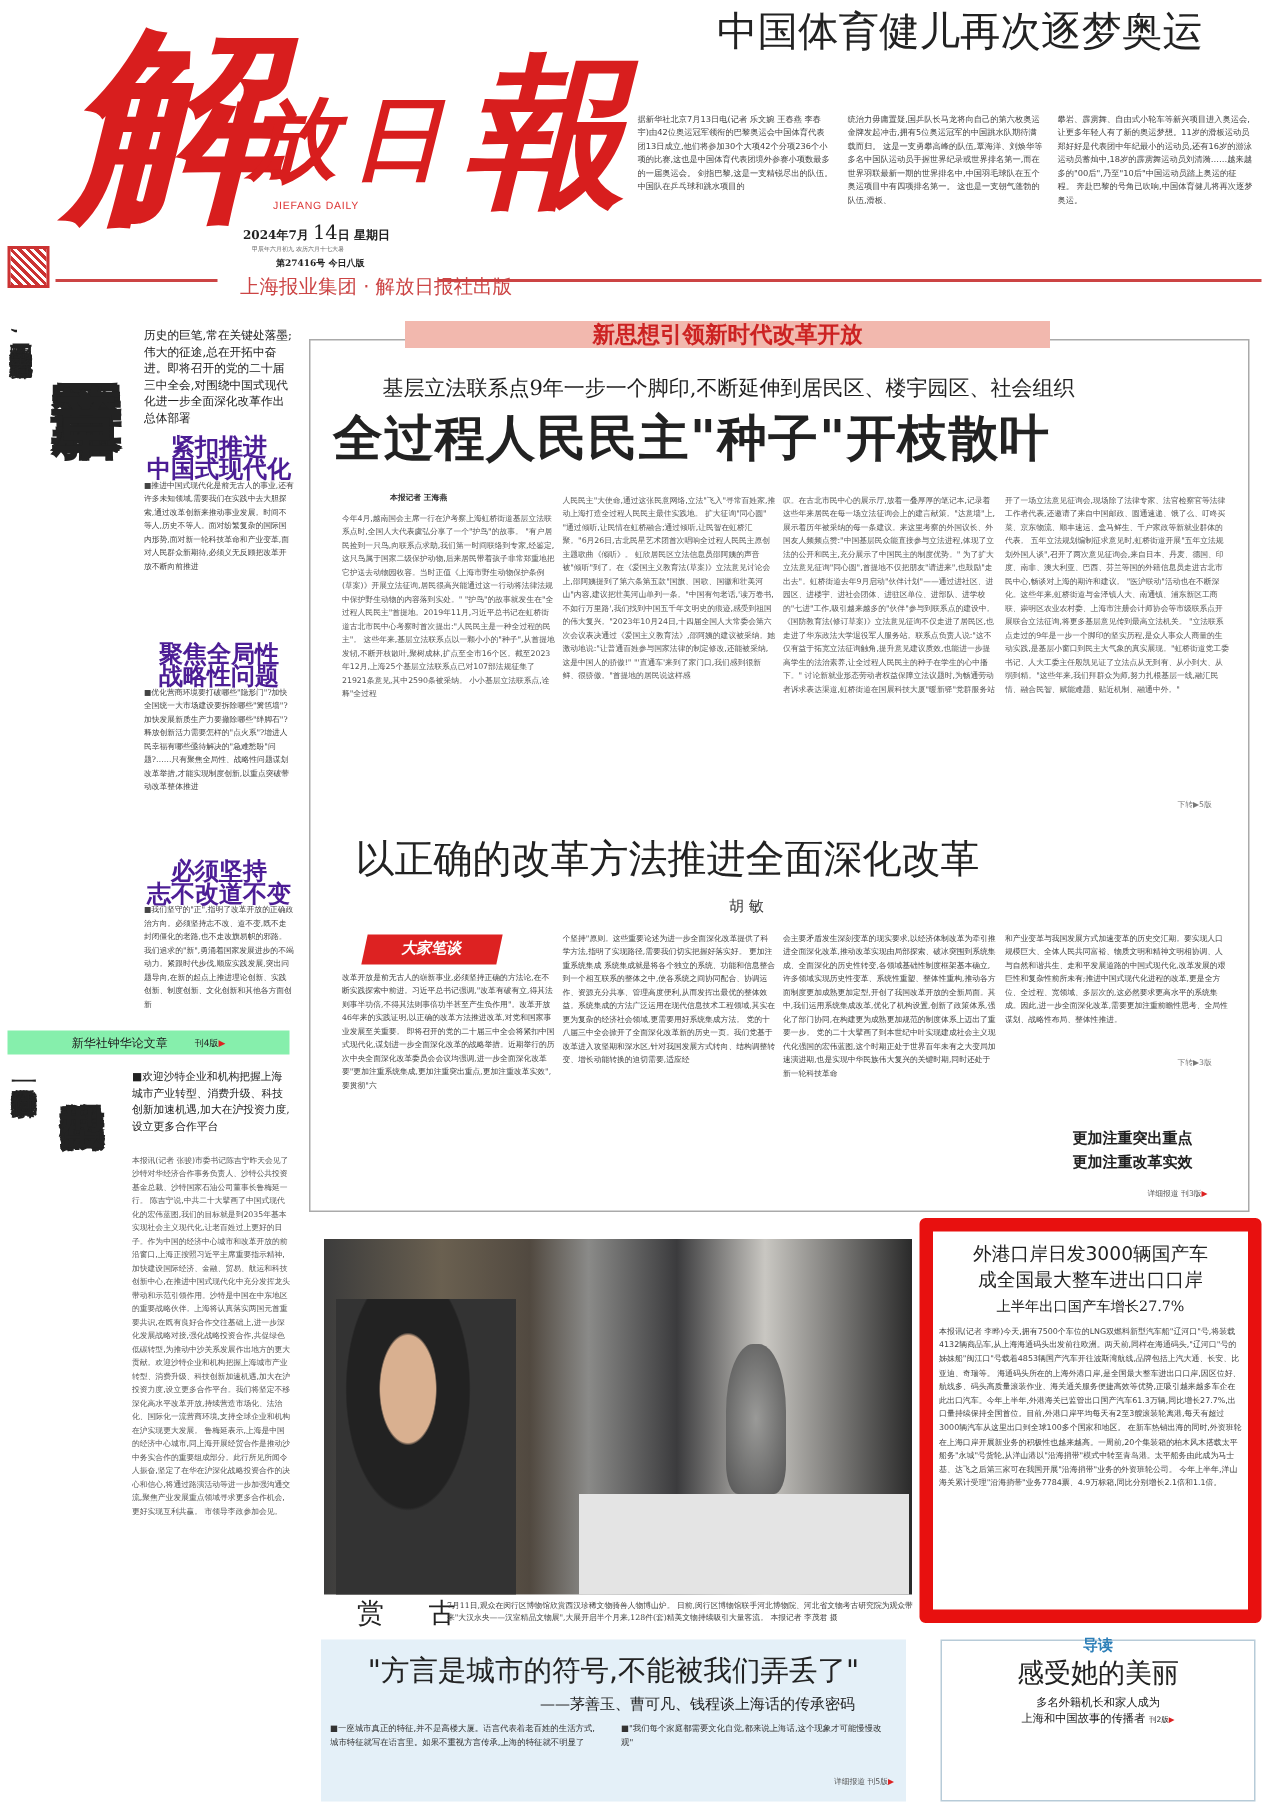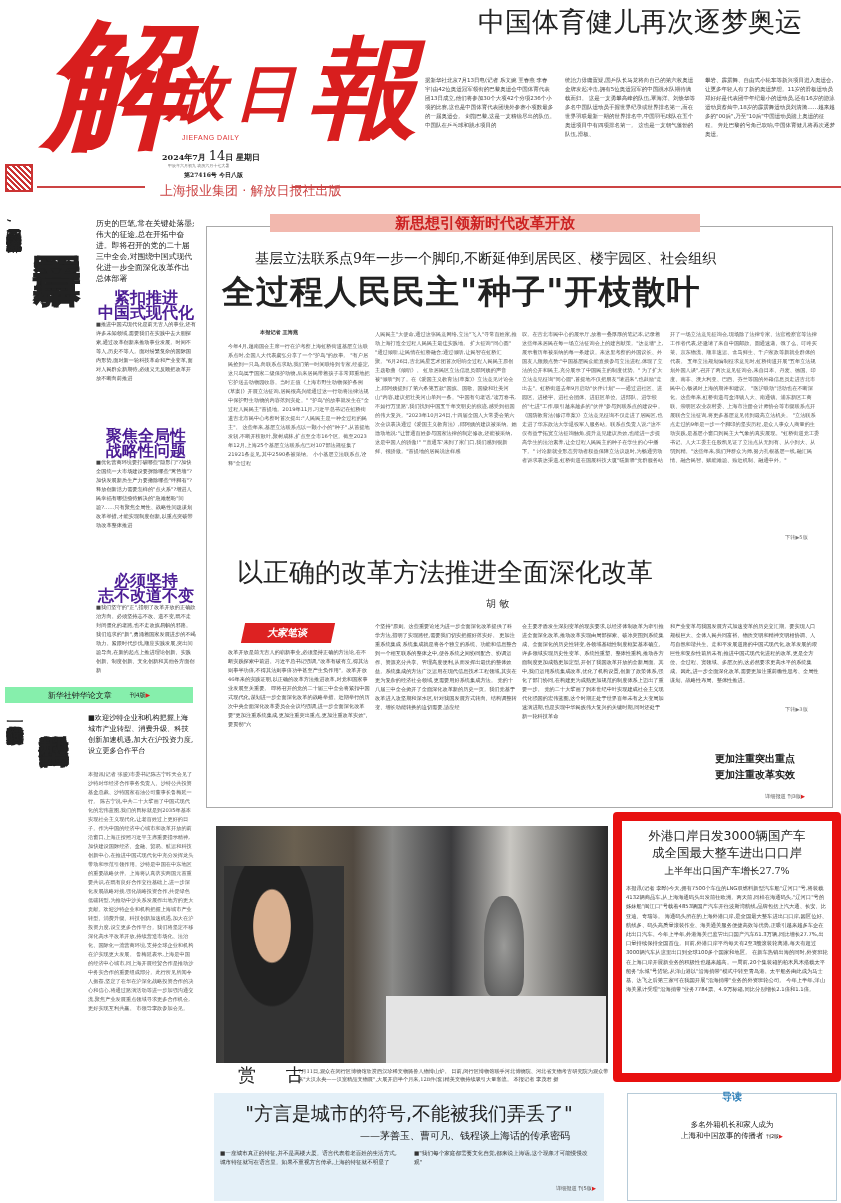--- a/index.html
+++ b/index.html
@@ -149,18 +149,19 @@
   <div style="display:flex;gap:14px;padding:0 6px;">
     <div class="col-text" style="width:180px;color:#333;font-size:5.6px;line-height:9px;">■一座城市真正的特征,并不是高楼大厦。语言代表着老百姓的生活方式,城市特征就写在语言里。如果不重视方言传承,上海的特征就不明显了</div>
     <div class="col-text" style="width:180px;color:#333;font-size:5.6px;line-height:9px;">■"我们每个家庭都需要文化自觉,都来说上海话,这个现象才可能慢慢改观"</div>
   </div>
   <div class="col-text" style="position:absolute;right:8px;bottom:8px;"><span>详细报道 刊5版</span><span class="arrow">▶</span></div>
 </div>
 
 <div class="abs bottom-right">
   <div style="color:#2d7fb8;font-family:'DejaVu Sans',sans-serif;font-weight:bold;font-size:10px;text-align:center;margin-top:-4px;">导读</div>
   <div style="font-size:18px;line-height:23px;text-align:center;">
+    <div>感受她的美丽</div>
   </div>
-  <div style="font-family:'DejaVu Sans',sans-serif;font-size:7.5px;line-height:11px;text-align:center;margin-top:15px;">
+  <div style="font-family:'DejaVu Sans',sans-serif;font-size:7.5px;line-height:11px;text-align:center;margin-top:2px;">
     <div>多名外籍机长和家人成为</div>
     <div><span>上海和中国故事的传播者</span> <span style="font-size:5px;"><span>刊2版</span><span class="arrow">▶</span></span></div>
   </div>
 </div>
 
 </body></html>

